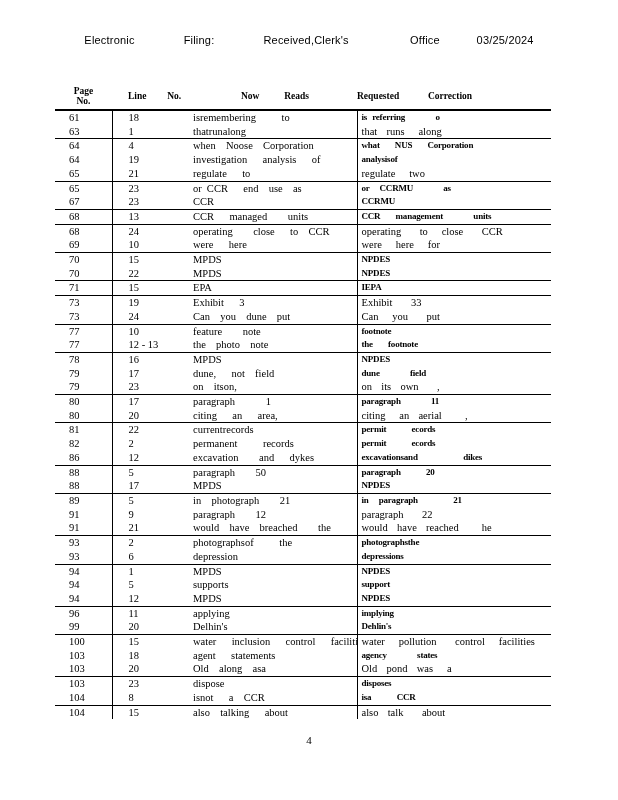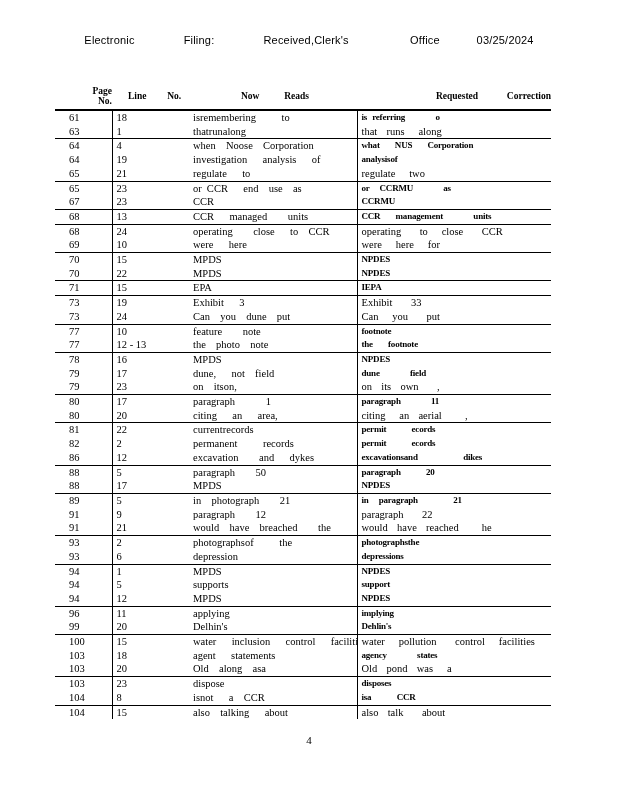--- a/index.html
+++ b/index.html
@@ -20,32 +20,32 @@
   }
   table.corrections col.c-page{width:57px;}
   table.corrections col.c-line{width:81px;}
   table.corrections col.c-now{width:164px;}
   table.corrections col.c-corr{width:194px;}
   thead th{
     height:26px;vertical-align:middle;font-weight:bold;
     font-size:9.5px;border-bottom:2px solid #000;padding:0;
     white-space:pre;line-height:10px;
   }
-  th.h-page{text-align:right;}
+  th.h-page{text-align:center;}
   th.h-line{text-align:left;padding-left:16px;word-spacing:8px;}
   th.h-now{text-align:center;word-spacing:10px;}
-  th.h-corr{text-align:right;word-spacing:12px;}
+  th.h-corr{text-align:left;word-spacing:12px;}
   tbody.group{border-bottom:1.5px solid #000;}
   tbody.group.last{border-bottom:none;}
   tbody td{
     font-size:10.5px;line-height:13.7px;height:13.7px;
     padding:0;white-space:pre;overflow:hidden;vertical-align:middle;
   }
   td.page{padding-left:14px;}
-  td.line{padding-left:4px;border-left:1.5px solid #000;margin-left:43px;}
+  td.line{padding-left:16px;border-left:1.5px solid #000;margin-left:43px;}
   td.now{word-spacing:2.5px;margin-left:8px;}
   td.corr{padding-left:4px;border-left:1.5px solid #000;word-spacing:2px;}
   td.corr.dark{font-weight:bold;font-size:9px;letter-spacing:-.2px;word-spacing:3px;}
   .page-footer{
     text-align:center;margin-top:15px;font-size:11px;
   }
 </style>
 </head>
 <body>
 

